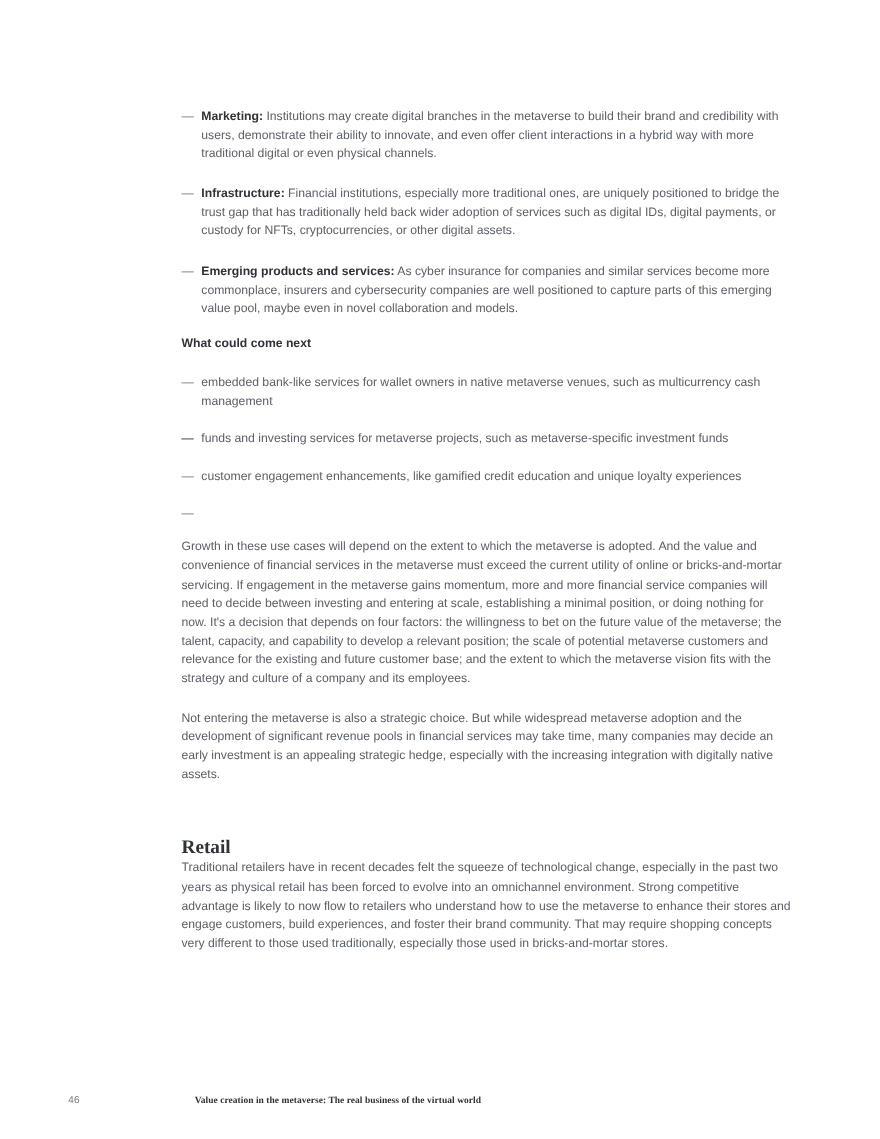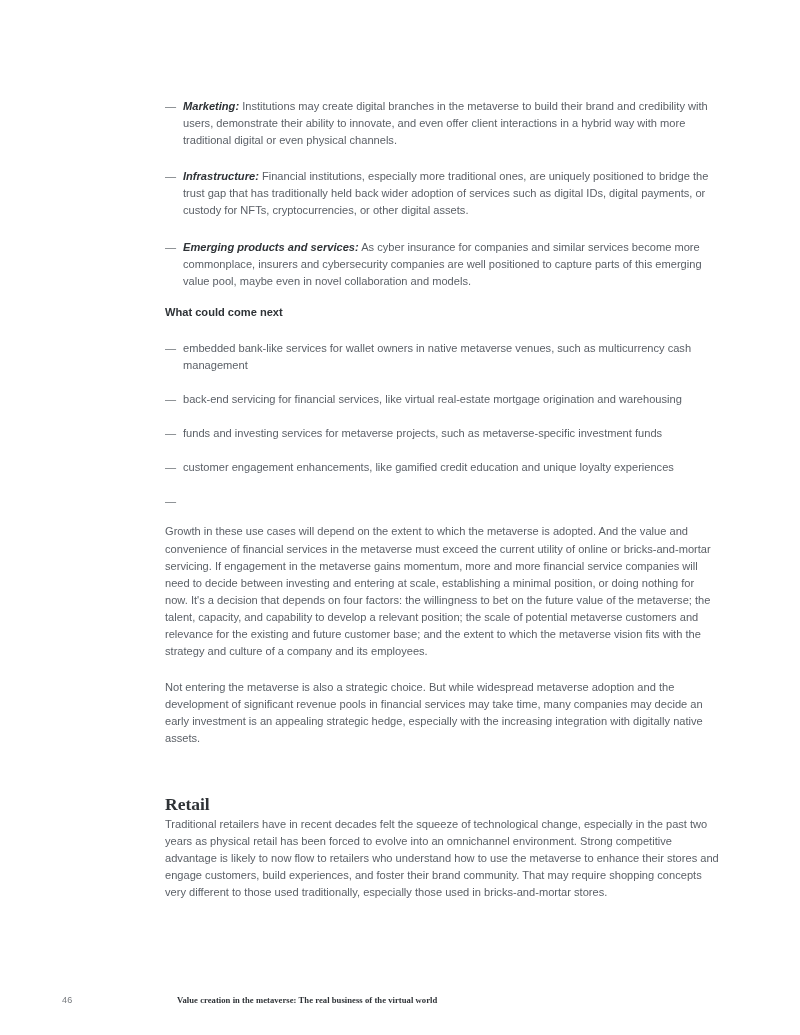--- a/index.html
+++ b/index.html
@@ -42,21 +42,20 @@
     position: absolute;
     left: 0;
     top: 0;
     color: #6d7278;
     font-size: 11.1px;
     line-height: 17.1px;
   }
   .lead {
     font-weight: bold;
     color: #2f3337;
-    font-style: italic;
   }
 
   
   .sub-heading {
     font-size: 11.1px;
     font-weight: bold;
     color: #2f3337;
     line-height: 17.1px;
     margin: 0;
   }
@@ -139,21 +138,20 @@
 
     <div class="block-gap-lg"></div>
 
     <ul class="bullet-list">
       <li class="bullet-item tight">
         <span class="bullet-dash">—</span>
         <span>embedded bank-like services for wallet owners in native metaverse venues, such as multicurrency cash management</span>
       </li>
       <li class="bullet-item tight">
         <span class="bullet-dash">—</span>
-        <span>back-end servicing for financial services, like virtual real-estate mortgage origination and warehousing</span>
       </li>
       <li class="bullet-item tight">
         <span class="bullet-dash">—</span>
         <span>funds and investing services for metaverse projects, such as metaverse-specific investment funds</span>
       </li>
       <li class="bullet-item tight">
         <span class="bullet-dash">—</span>
         <span>customer engagement enhancements, like gamified credit education and unique loyalty experiences</span>
       </li>
       <li class="bullet-item tight">

